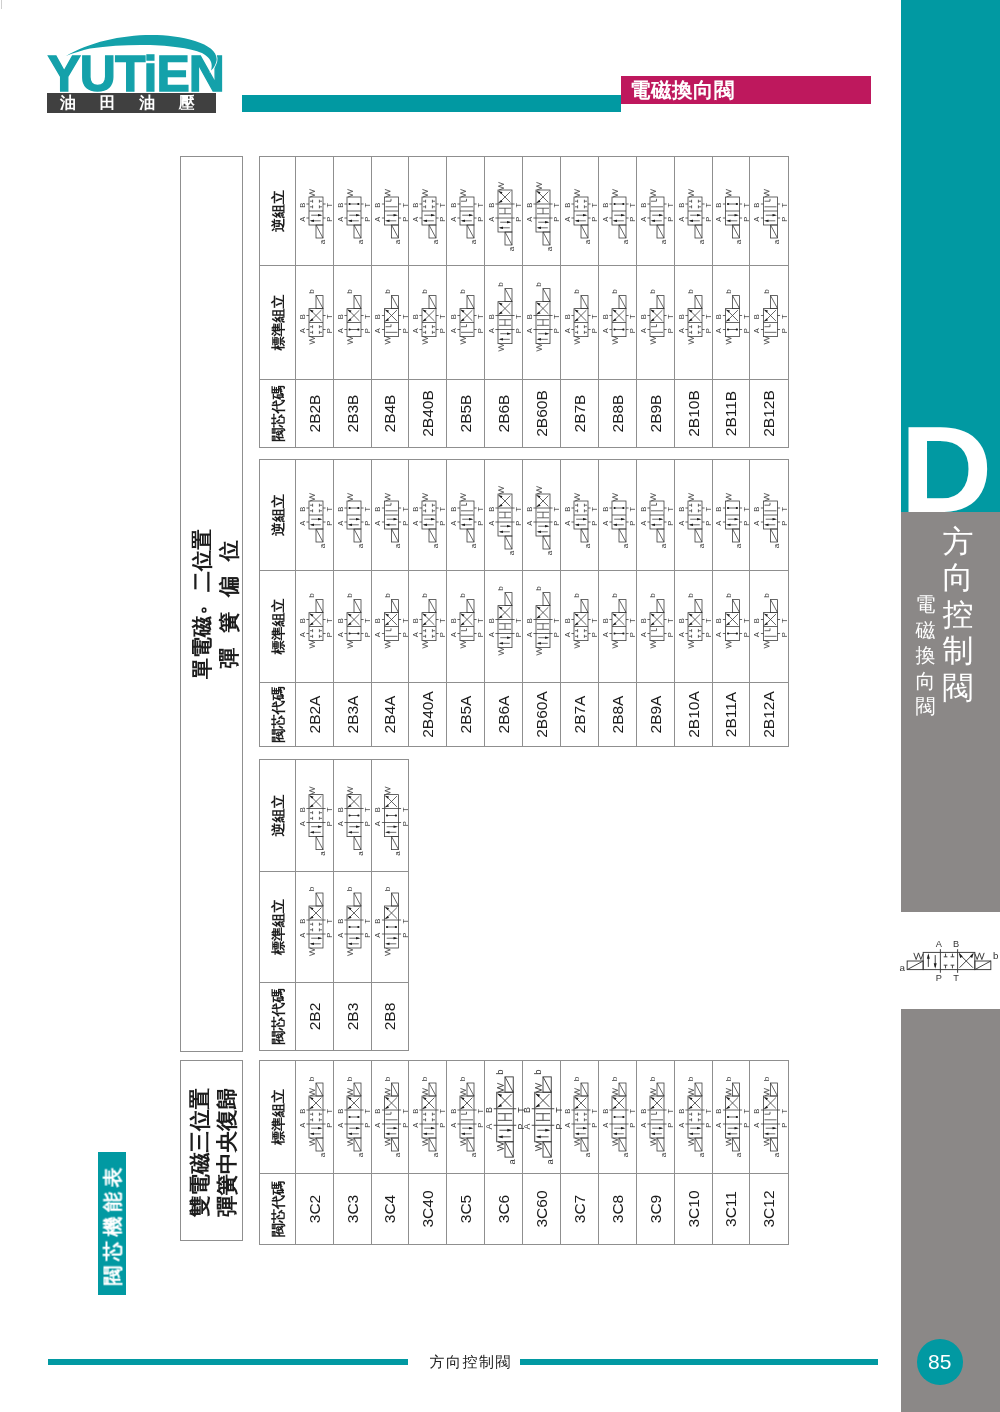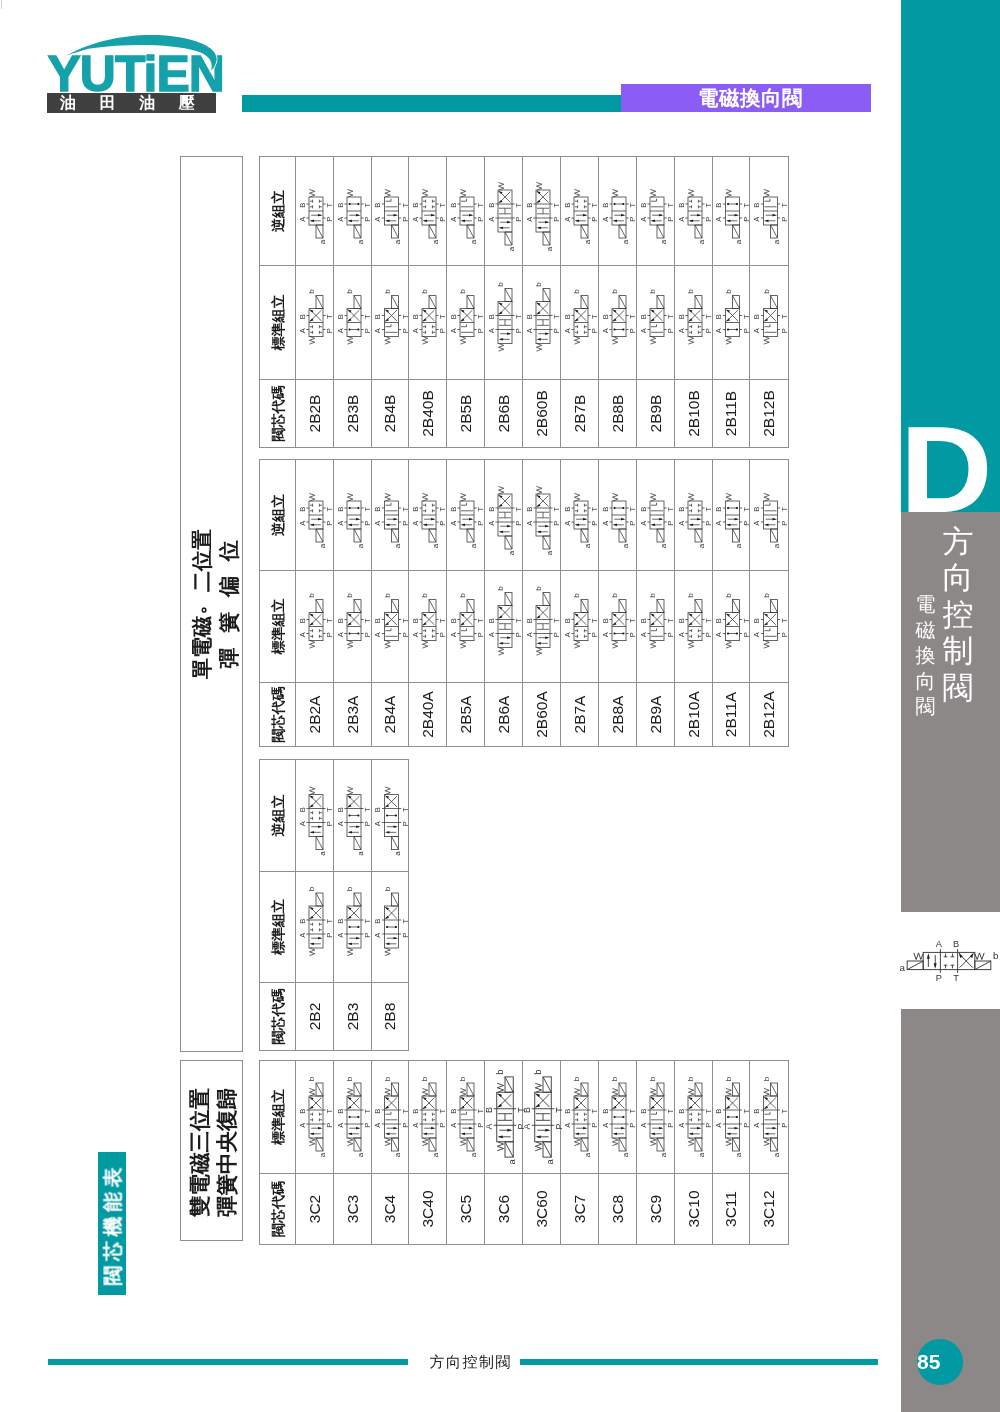--- a/index.html
+++ b/index.html
@@ -10,22 +10,22 @@
 <div class="abs" style="left:1px;top:0;width:1px;height:9px;background:#cfcfcf"></div>
 
 <svg class="abs" style="left:40px;top:30px" width="220" height="70" viewBox="0 0 220 70">
 <text x="7.5" y="61" font-size="50" font-weight="700" fill="#14a1aa" stroke="#14a1aa" stroke-width="1.3" font-family="Liberation Sans, sans-serif" letter-spacing="-1">YUTiEN</text>
 <path d="M 26,26 C 60,6 115,-1 155,11 C 170,15.5 178,23 176.5,31 C 175.5,35 174,38 171,40.5 C 173,33.5 171,28 162,23 C 144,15 95,12 50,18.5 C 42,20.5 33,23 26,26 Z" fill="#14a1aa" stroke="#fff" stroke-width="1.6" paint-order="stroke"></path>
 </svg>
 <div class="abs" style="left:47px;top:92.5px;width:168.7px;height:19.8px;background:#404040;color:#fff;white-space:nowrap;
 font-size:16px;font-weight:700;letter-spacing:23.6px;padding-left:13px;line-height:20.2px;box-sizing:border-box;overflow:visible">油田油壓</div>
 
 <div class="abs" style="left:242.4px;top:95px;width:378.6px;height:16.5px;background:#0199a2"></div>
-<div class="abs" style="left:621px;top:84px;width:250px;height:28px;background:#8b5cf6;color:#fff;
-font-size:20.5px;font-weight:700;text-align:center;line-height:28.5px;letter-spacing:0.5px;text-indent:9px">電磁換向閥</div>
+<div class="abs" style="left:621px;top:76px;width:250px;height:28px;background:#be185d;color:#fff;
+font-size:20.5px;font-weight:700;text-align:left;line-height:28.5px;letter-spacing:0.5px;text-indent:9px">電磁換向閥</div>
 
 <div class="abs" style="left:901.4px;top:0;width:98.6px;height:511.5px;background:#0199a2"></div>
 <div class="abs" style="left:901.4px;top:511.5px;width:98.6px;height:400.3px;background:#8b8887"></div>
 <div class="abs" style="left:901.4px;top:1008.6px;width:98.6px;height:403.4px;background:#8b8887"></div>
 <div class="abs" style="left:900px;top:411px;color:#fff;font-weight:700;font-size:122px;
 line-height:118px;transform:scaleX(1.05);transform-origin:0 50%">D</div>
 <div class="abs" style="left:941.5px;top:524px;width:32px;color:#fff;font-size:31px;line-height:36.4px;text-align:center">方<br>向<br>控<br>制<br>閥</div>
 <div class="abs" style="left:915px;top:592px;width:21px;color:#fff;font-size:20px;line-height:25.6px;text-align:center">電<br>磁<br>換<br>向<br>閥</div>
 <svg class="abs" style="left:874px;top:932px" width="150" height="62" viewBox="0 0 150 62">
     <g transform="translate(75,29) scale(1.23)">
@@ -60,21 +60,21 @@
       <text x="-8.20" y="-11.40" font-family="Liberation Sans, sans-serif" font-size="7.5" fill="#333" text-anchor="middle">A</text>
       <line x1="7.00" y1="-9.60" x2="7.00" y2="-7.00" stroke="#3a3a3a" stroke-width="0.78"></line>
       <text x="5.80" y="-11.40" font-family="Liberation Sans, sans-serif" font-size="7.5" fill="#333" text-anchor="middle">B</text>
       <line x1="-7.00" y1="7.00" x2="-7.00" y2="9.60" stroke="#3a3a3a" stroke-width="0.78"></line>
       <text x="-8.20" y="16.00" font-family="Liberation Sans, sans-serif" font-size="7.5" fill="#333" text-anchor="middle">P</text>
       <line x1="7.00" y1="7.00" x2="7.00" y2="9.60" stroke="#3a3a3a" stroke-width="0.78"></line>
       <text x="5.80" y="16.00" font-family="Liberation Sans, sans-serif" font-size="7.5" fill="#333" text-anchor="middle">T</text>
     </g>
   </svg>
 <div class="abs" style="left:917.2px;top:1338.7px;width:45.6px;height:45.6px;border-radius:50%;background:#0199a2;
-color:#fff;font-size:21px;font-weight:700;line-height:45.6px">85</div>
+color:#fff;font-size:21px;font-weight:400;text-align:center;line-height:45.6px">85</div>
 
 <div class="abs" style="left:97.9px;top:1152px;width:28.2px;height:143.2px;background:#0199a2">
 <div class="abs" style="left:-57.5px;top:57.5px;width:143.2px;height:28.2px;transform:rotate(-90deg);
 color:#fff;font-size:20px;font-weight:700;letter-spacing:4.5px;text-align:center;line-height:28.2px">閥芯機能表</div>
   </div>
 
 <div class="abs" style="left:47.6px;top:1358.5px;width:360.1px;height:6px;background:#0199a2"></div>
 <div class="abs" style="left:519.8px;top:1358.5px;width:358.2px;height:6px;background:#0199a2"></div>
 <div class="abs" style="left:424px;top:1353px;width:88px;text-align:right;font-size:15px;letter-spacing:1.5px;color:#222">方向控制閥</div>
 

